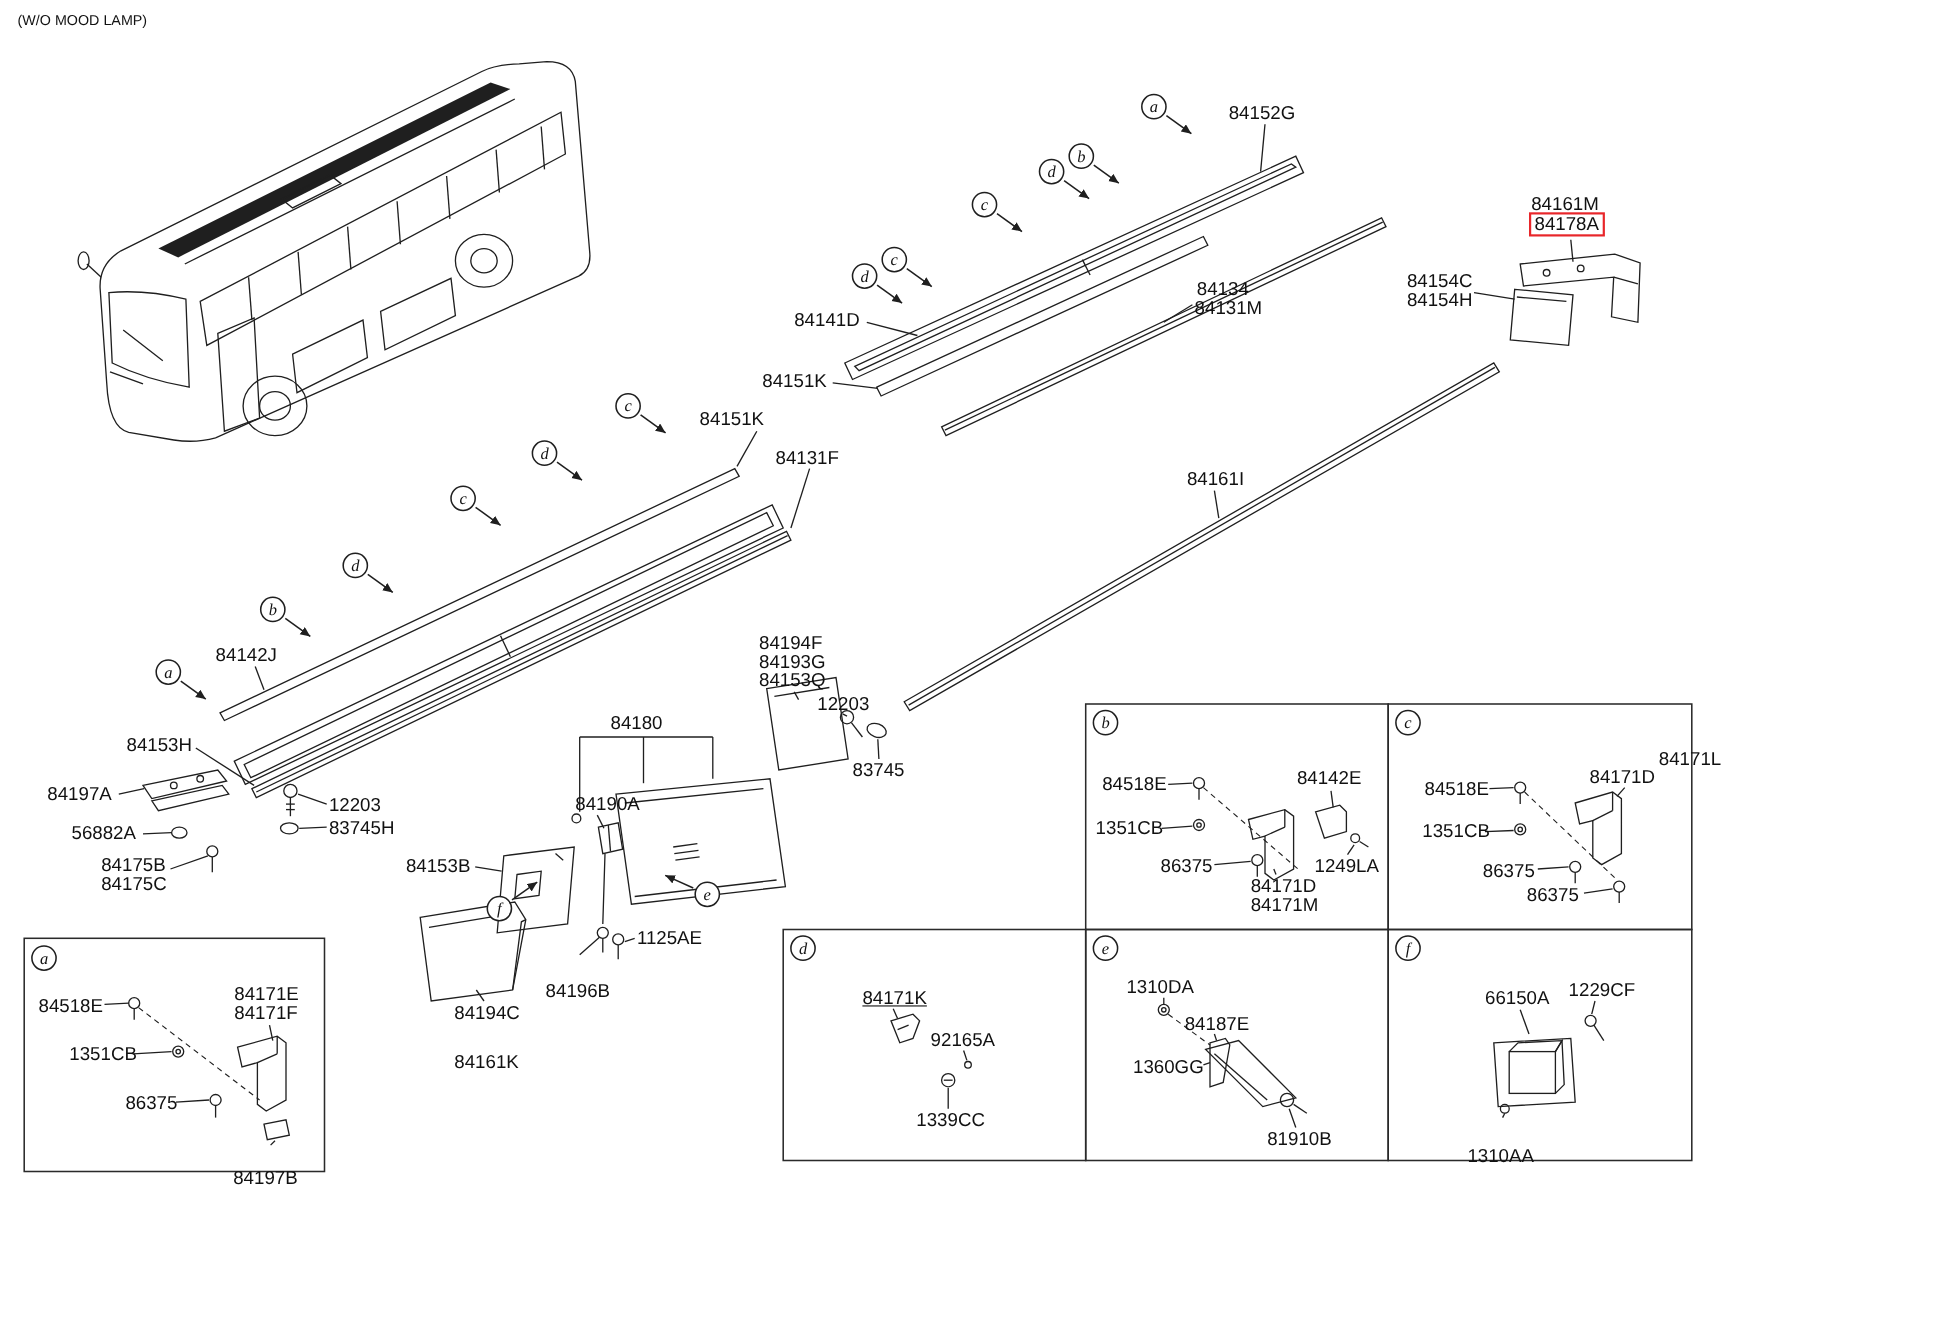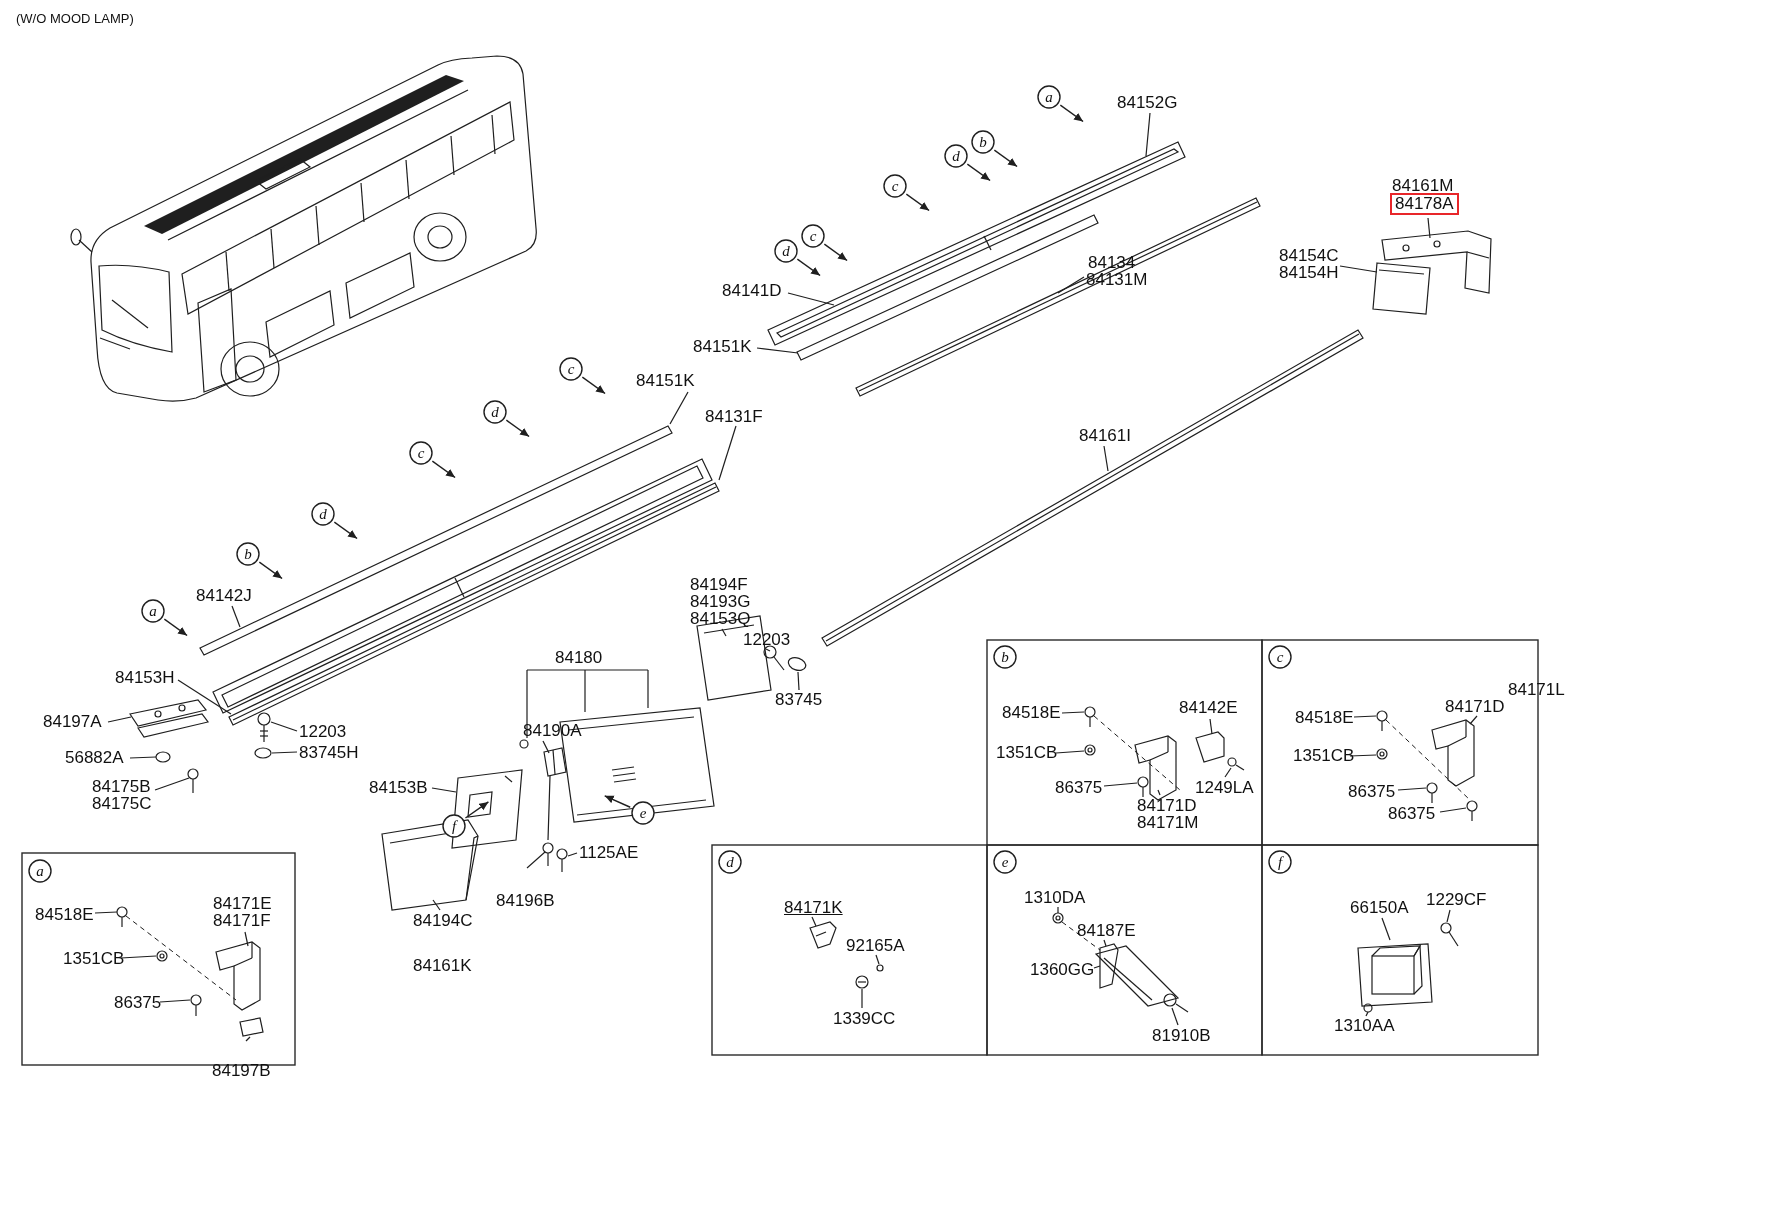--- a/index.html
+++ b/index.html
@@ -458,16 +458,16 @@
       <div class="part-label" style="left: 1388px; top: 805px;">86375</div>
       <div class="part-label" style="left: 784px; top: 899px; text-decoration: underline;">84171K</div>
       <div class="part-label" style="left: 846px; top: 937px;">92165A</div>
       <div class="part-label" style="left: 833px; top: 1010px;">1339CC</div>
       <div class="part-label" style="left: 1024px; top: 889px;">1310DA</div>
       <div class="part-label" style="left: 1077px; top: 922px;">84187E</div>
       <div class="part-label" style="left: 1030px; top: 961px;">1360GG</div>
       <div class="part-label" style="left: 1152px; top: 1027px;">81910B</div>
       <div class="part-label" style="left: 1350px; top: 899px;">66150A</div>
       <div class="part-label" style="left: 1426px; top: 891px;">1229CF</div>
-      <div class="part-label" style="left: 1334px; top: 1017px;">1310AA</div>
+      <div class="part-label" style="left: 1334px; top: 1042px;">1310AA</div>
     </div>
 
 </div>
 
 </body></html>

